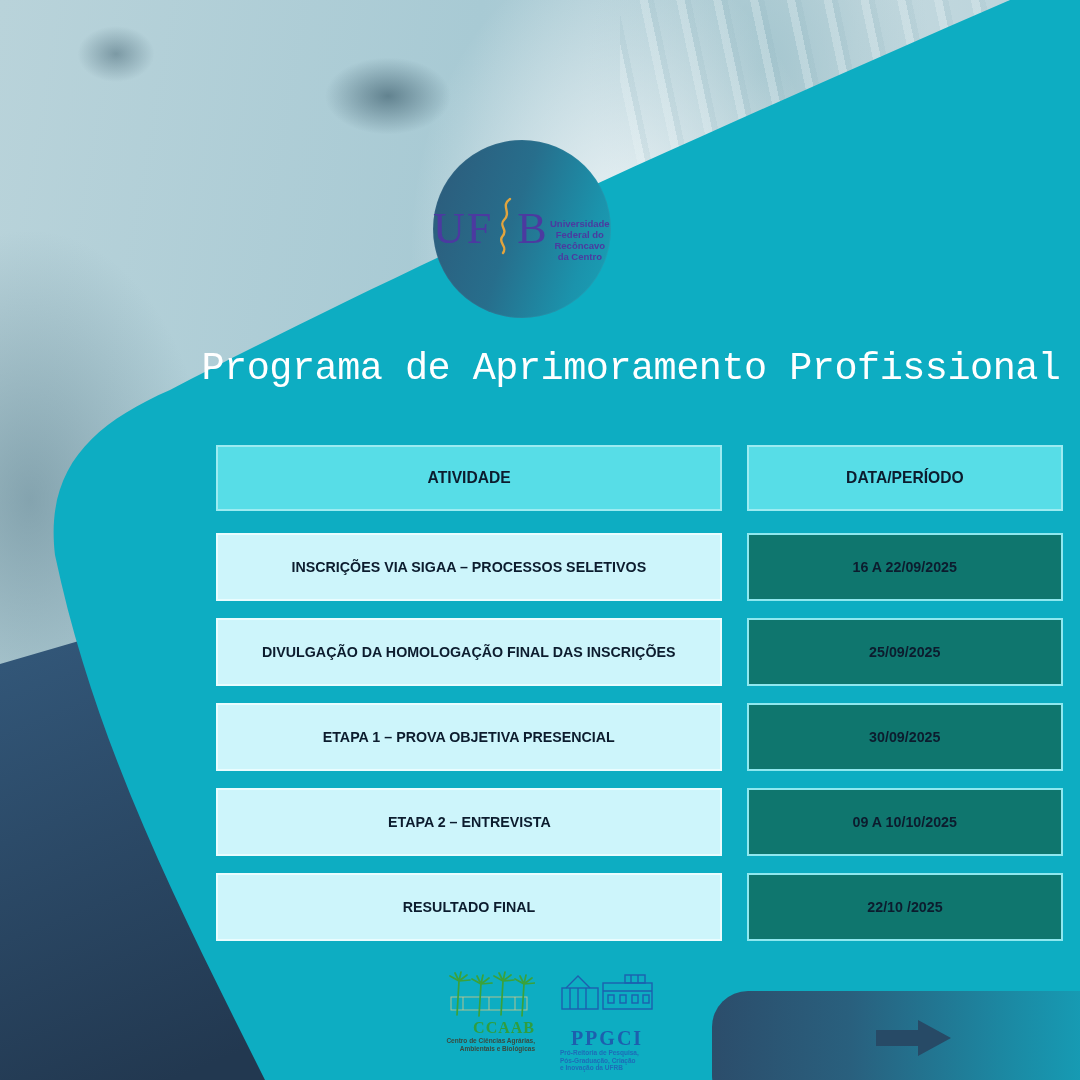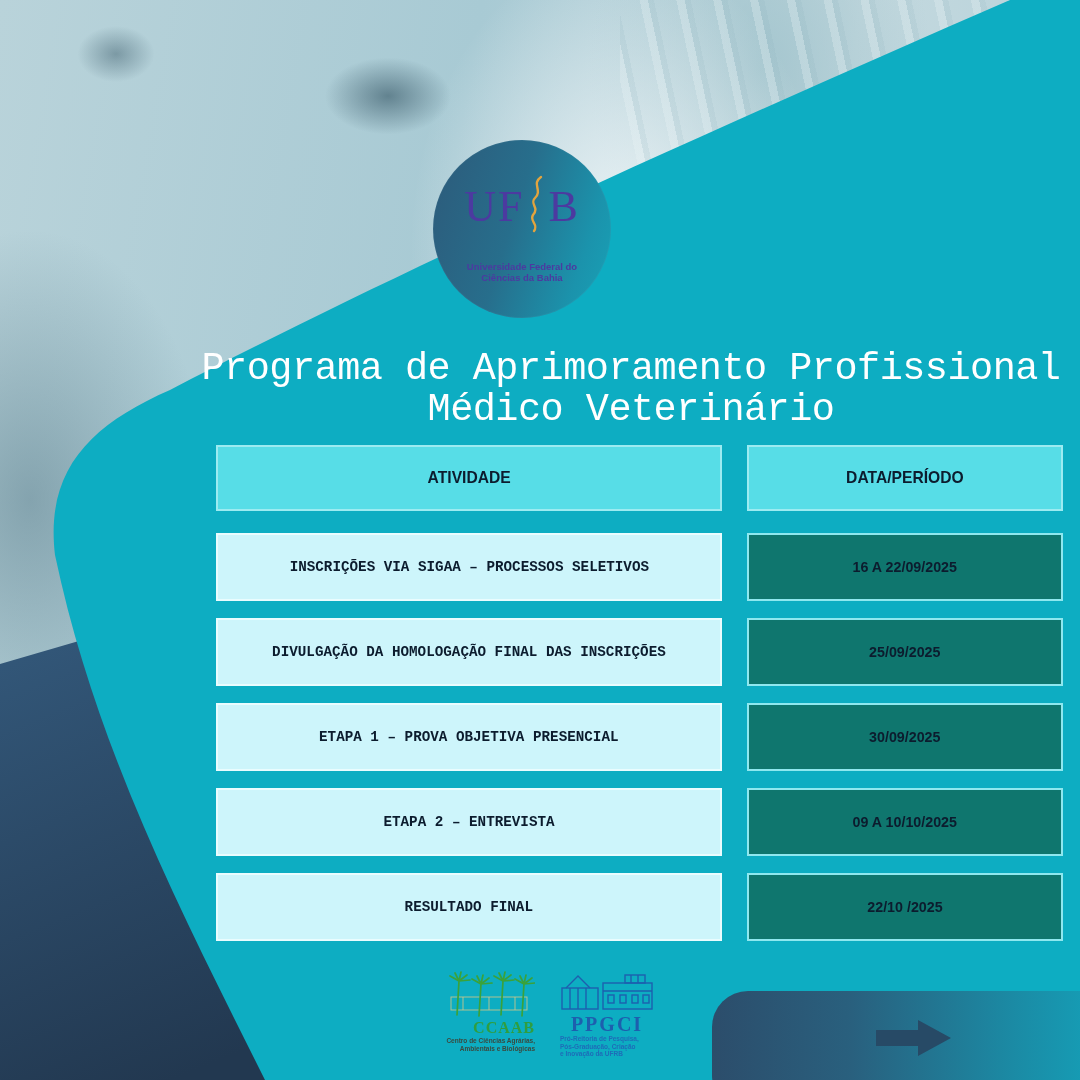--- a/index.html
+++ b/index.html
@@ -24,21 +24,21 @@
     position:absolute;left:620px;top:0;width:460px;height:360px;opacity:.5;
     background:repeating-linear-gradient(78deg,
       rgba(255,255,255,0) 0 22px, rgba(236,245,247,.55) 22px 30px,
       rgba(130,170,182,.25) 30px 36px);
   }
   .shapes{position:absolute;inset:0;}
   
   .logo-circle{
     position:absolute;left:433px;top:140px;width:178px;height:178px;border-radius:50%;
     background:linear-gradient(108deg,#2d5a7a 0%,#276e8c 45%,#1b93ac 80%,#18a2b7 100%);
-    display:flex;flex-direction:column;align-items:center;justify-content:center;
+    display:flex;flex-direction:row;align-items:center;justify-content:center;
     box-shadow:0 0 0 1px rgba(255,255,255,.03) inset;
   }
   .ufrb-line{display:flex;align-items:center;color:#4c3aa0;
     font-family:"Liberation Serif","DejaVu Serif",serif;font-size:44px;letter-spacing:2px;line-height:1;}
   .ufrb-face{margin:0 1px 6px 1px;}
   .ufrb-sub{margin-top:22px;text-align:center;color:#4c3aa0;font-size:9.5px;line-height:11px;font-weight:bold;}
   
   .title{
     position:absolute;left:181px;top:349px;width:900px;text-align:center;color:#ffffff;
     font-size:38.5px;line-height:41px;letter-spacing:-.5px;font-weight:400;font-family:Liberation Mono, monospace;
@@ -46,31 +46,31 @@
   
   .trow{position:absolute;left:0;width:1080px;}
   .cell{
     position:absolute;display:flex;align-items:center;justify-content:center;
     color:#0c1c2e;font-weight:bold;text-align:center;
   }
   .cell .lbl{display:inline-block;transform:scaleX(.92);white-space:nowrap;}
   .cell.activity{left:216px;width:502px;}
   .cell.datecol{left:747px;width:312px;}
   .cell.hdr{background:#57dde7;border:2px solid #9cebf1;font-size:17px;height:62px;}
-  .cell.pale{background:#cdf5fb;border:2px solid #e9fcfe;font-size:15.5px;height:64px;font-family:Liberation Mono, monospace;}
+  .cell.pale{background:#cdf5fb;border:2px solid #e9fcfe;font-size:15.5px;height:64px;}
   .cell.cyan{background:#0f766e;border:2px solid #8fe8ef;font-size:15.5px;height:64px;}
   .r-h{top:445px;} .r-0{top:533px;} .r-1{top:618px;} .r-2{top:703px;} .r-3{top:788px;} .r-4{top:873px;}
   
   .ccaab{position:absolute;left:429px;top:971px;width:106px;text-align:right;}
   .ccaab-name{font-family:"Liberation Serif","DejaVu Serif",serif;font-weight:bold;
     color:#2f9e3f;font-size:16px;letter-spacing:1px;line-height:14px;}
   .ccaab-sub{margin-top:2px;font-size:6.5px;line-height:7.5px;color:#3a4a40;font-weight:bold;}
   .ppgci{position:absolute;left:548px;top:971px;width:118px;text-align:center;}
   .ppgci-name{font-family:"Liberation Serif","DejaVu Serif",serif;font-weight:bold;
-    color:#1d5fae;font-size:20px;letter-spacing:2px;line-height:18px;margin-top:0;}
+    color:#1d5fae;font-size:20px;letter-spacing:2px;line-height:18px;margin-top:14px;}
   .ppgci-sub{margin-top:2px;font-size:6.5px;line-height:7.5px;color:#1e6cb8;font-weight:bold;text-align:left;padding-left:12px;}
   
   .next-button{
     position:absolute;left:712px;top:991px;width:400px;height:120px;
     border-radius:36px 0 0 36px;cursor:pointer;
     background:linear-gradient(90deg,#2c4d6b 0%,#29607e 35%,#1b8aa4 75%,#14a2ba 100%);
     display:flex;align-items:flex-start;justify-content:flex-start;
   }
   .next-button svg{margin:26px 0 0 164px;}
 </style>
@@ -96,27 +96,26 @@
   <div class="logo-circle">
     <div class="ufrb-line">
       <span>UF</span>
       <svg class="ufrb-face" width="22" height="58" viewBox="0 0 22 58">
         <path d="M16,2 C6,9 18,15 10,23 C4,29 15,32 8,40 C4,46 14,49 9,56" fill="none" stroke="#e2a43e" stroke-width="2.4" stroke-linecap="round"></path>
       </svg>
       <span>B</span>
     </div>
     <div class="ufrb-sub">
       <div>Universidade Federal do</div>
-      <div>Ciências da Bahia</div>
+      <div>Recôncavo da Centro</div>
     </div>
   </div>
 
   <div class="title">
     <div>Programa de Aprimoramento Profissional</div>
-    <div>Médico Veterinário</div>
   </div>
 
   <div class="trow r-h">
     <div class="cell activity hdr">
         <span class="lbl">ATIVIDADE</span>
       </div>
     <div class="cell datecol hdr">
         <span class="lbl">DATA/PERÍODO</span>
       </div>
   </div>

